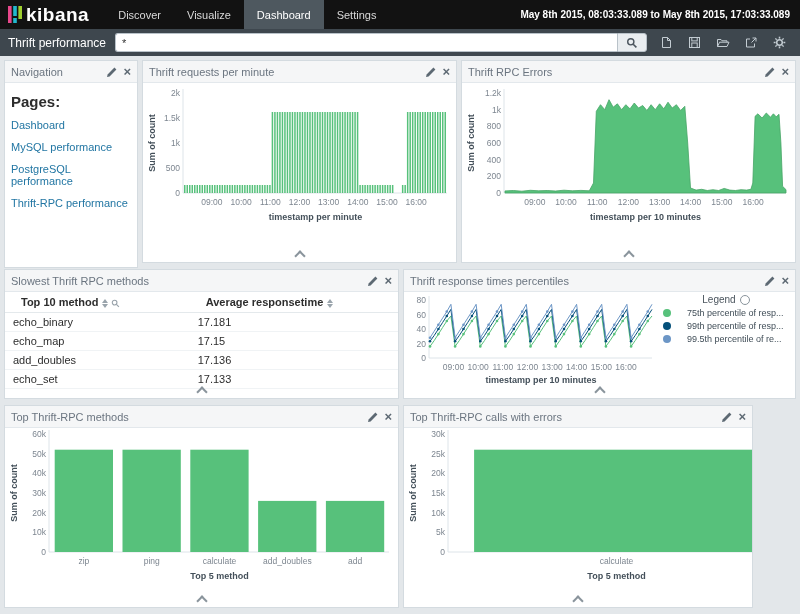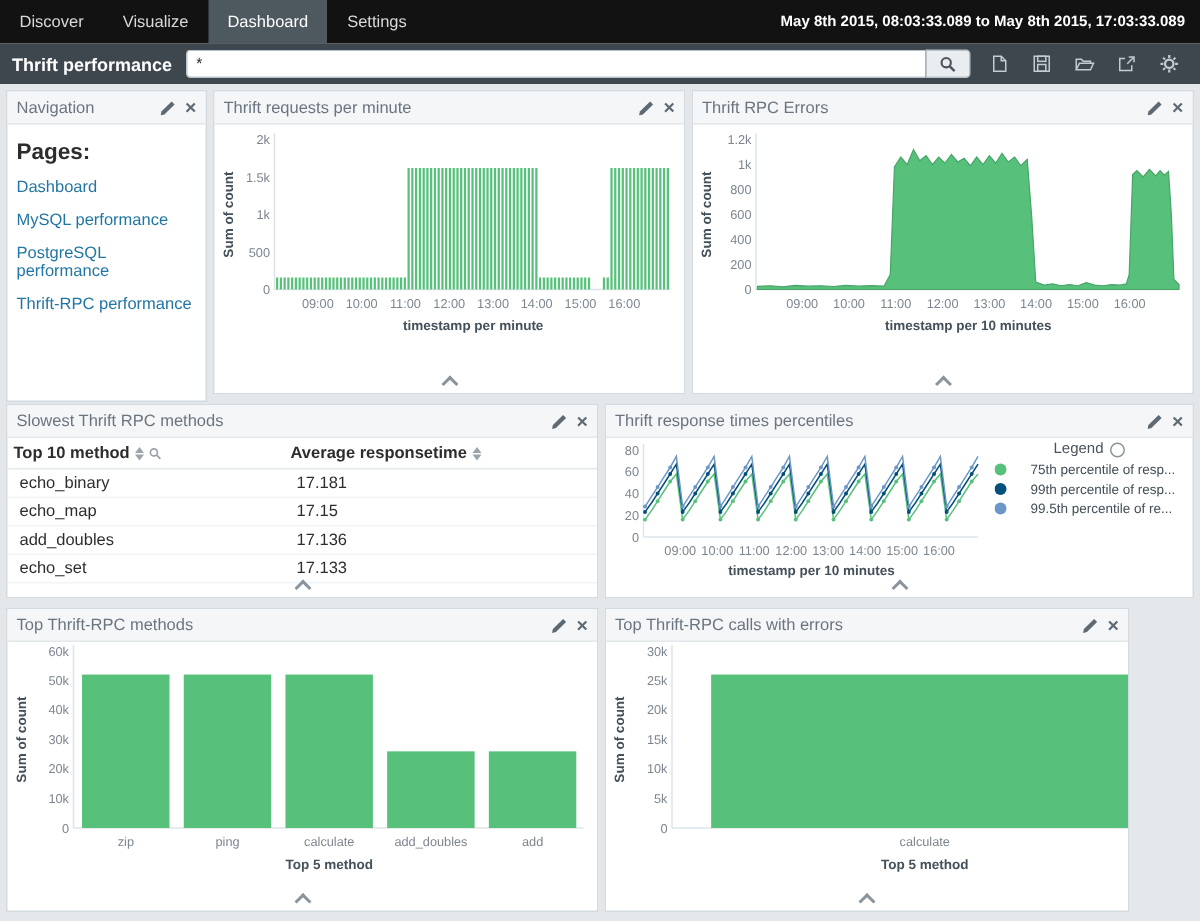--- a/index.html
+++ b/index.html
@@ -8,21 +8,21 @@
   
   .topbar{height:29px;background:#121212;display:flex;align-items:stretch;color:#fff}
   .logo{display:flex;align-items:center;gap:3px;padding:0 16px 0 8px;cursor:pointer}
   .logo-text{font-size:19px;font-weight:bold;color:#fff;letter-spacing:.5px}
   .nav-tab{display:flex;align-items:center;padding:0 13px;font-size:11px;color:#d9d9d9;cursor:pointer}
   .nav-tab.active{background:#4e585f;color:#fff}
   .timerange{margin-left:auto;display:flex;align-items:center;font-size:10px;font-weight:bold;padding-right:10px;cursor:pointer;white-space:nowrap}
 
   
   .toolbar{height:27px;background:#3e474e;display:flex;align-items:center;padding:0 8px;gap:9px}
-  .dash-title{color:#fff;font-size:12px;font-weight:bold;white-space:nowrap}
+  .dash-title{color:#fff;font-size:12px;font-weight:normal;white-space:nowrap}
   .search-group{flex:1;display:flex;height:19px}
   .search-input{flex:1;border:1px solid #b9c2c9;border-right:none;border-radius:3px 0 0 3px;font-size:11px;padding:0 6px;color:#333;outline:none;font-family:"Liberation Sans",sans-serif}
   .search-btn{width:30px;background:#e9edf0;border:1px solid #b9c2c9;border-radius:0 3px 3px 0;display:flex;align-items:center;justify-content:center;cursor:pointer;padding:0}
   .tool-icons{display:flex;gap:15px;align-items:center;padding:0 6px 0 4px}
   .tool-btn{background:none;border:none;padding:0;cursor:pointer;display:flex}
 
   
   main{position:relative;height:558px}
   .panel{position:absolute;background:#fff;border:1px solid #d4dbe0;box-sizing:border-box;overflow:hidden}
   .panel-header{height:21px;background:#f5f6f7;border-bottom:1px solid #e3e8ec;display:flex;align-items:center;padding:0 6px;font-size:11px;color:#6b7580}
@@ -40,21 +40,21 @@
   .p-topm{left:4px;top:349px;width:395px;height:203px}
   .p-calls{left:403px;top:349px;width:350px;height:203px}
 
   
   .nav-body{padding:6px 6px}
   .pages-h{font-size:15px;font-weight:bold;color:#2d2d2d;margin:4px 0 9px}
   .navlink{display:block;color:#2276a3;margin:0 0 10px;font-size:11px;text-decoration:none;cursor:pointer}
 
   
   .tbl{width:100%;border-collapse:collapse;font-size:11px;color:#2d2d2d}
-  .tbl th{font-weight:bold;text-align:left;padding:4px 4px;border-bottom:1px solid #e4e9ec;cursor:pointer;white-space:nowrap}
+  .tbl th{font-weight:bold;text-align:left;padding:4px 16px;border-bottom:1px solid #e4e9ec;cursor:pointer;white-space:nowrap}
   .tbl td{padding:3px 8px;border-bottom:1px solid #f0f3f5}
   .sort{display:inline-flex;flex-direction:column;vertical-align:middle;margin-left:4px}
   .sort i{display:block;width:0;height:0;border-left:3px solid transparent;border-right:3px solid transparent}
   .sort .up{border-bottom:4px solid #9aa4ac;margin-bottom:1px}
   .sort .down{border-top:4px solid #9aa4ac}
   .th-mag{vertical-align:middle;margin-left:3px}
 
   
   .pct-body{display:flex;align-items:flex-start}
   .legend{width:126px;padding:2px 6px 0 0;font-size:9px;margin-left:auto}
@@ -66,20 +66,29 @@
   
   svg text.tick{font-size:8.5px;fill:#7d8690;font-family:"Liberation Sans",sans-serif}
   svg text.axis-title{font-size:9px;font-weight:bold;fill:#44505a;font-family:"Liberation Sans",sans-serif}
   .axisline{stroke:#dde4e9;stroke-width:1}
   .panel-body{padding:0 1px}
 </style>
 </head>
 <body>
 
 <header class="topbar">
+  <div class="logo">
+    <svg width="15" height="19" viewBox="0 0 15 19">
+      <rect x="0" y="1" width="3.6" height="17" fill="#e8478b"></rect>
+      <rect x="5.2" y="1" width="3.6" height="10" fill="#22b8cf"></rect>
+      <rect x="5.2" y="13" width="3.6" height="5" fill="#22b8cf"></rect>
+      <rect x="10.4" y="1" width="3.6" height="13" fill="#9fcf2f"></rect>
+    </svg>
+    <span class="logo-text">kibana</span>
+  </div>
   <div class="nav-tab">
       <span>Discover</span>
     </div>
   <div class="nav-tab">
       <span>Visualize</span>
     </div>
   <div class="nav-tab active">
       <span>Dashboard</span>
     </div>
   <div class="nav-tab">

